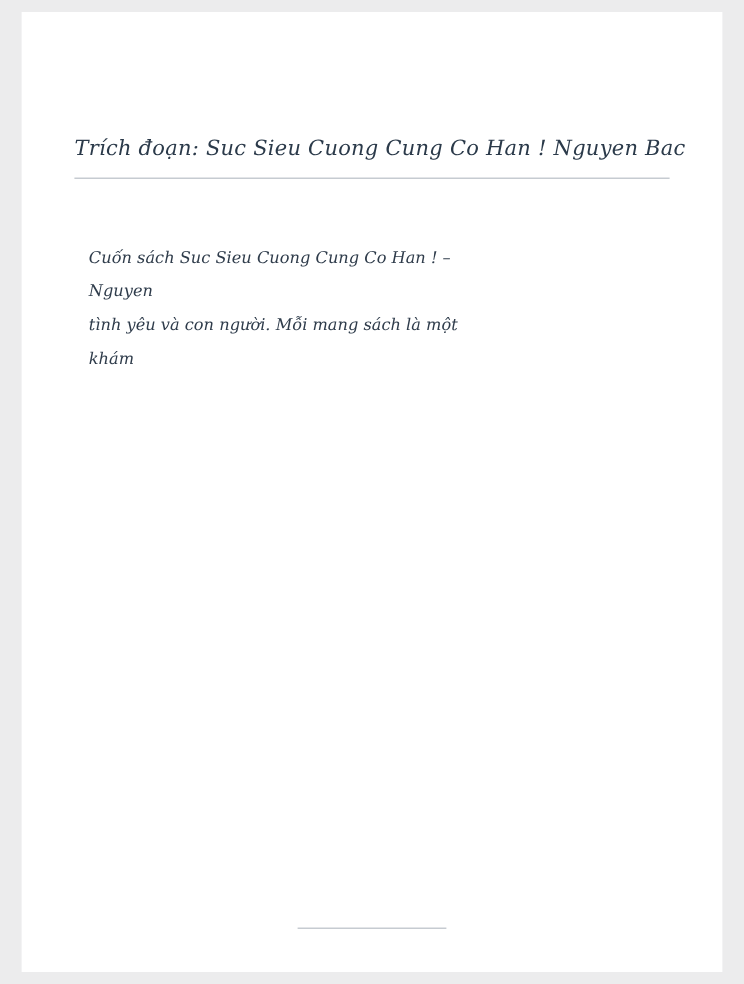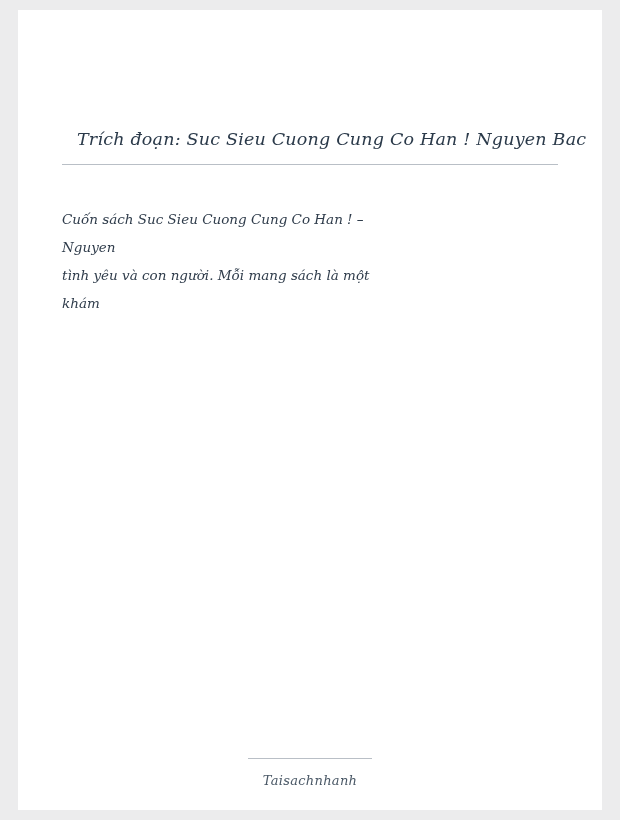--- a/index.html
+++ b/index.html
@@ -23,39 +23,39 @@
     box-sizing: border-box;
   }
   .page-inner {
     position: absolute;
     left: 44px;
     top: 0;
     width: 496px;
     height: 800px;
   }
   .doc-title {
-    margin: 15px;
+    margin: 0;
     padding-top: 104px;
     text-align: left;
     font-family: "DejaVu Serif", serif;
     font-style: italic;
     font-size: 17.5px;
     font-weight: 400;
     letter-spacing: 0.2px;
     color: #2b3a4a;
     white-space: nowrap;
   }
   .title-rule {
     margin: 14px 0 0 0;
     height: 1px;
     background: #b9bfc6;
     width: 496px;
   }
   .body-text {
-    margin: 0;
+    margin: 12px;
     padding-top: 40px;
     font-family: "DejaVu Serif", serif;
     font-style: italic;
     font-size: 13.5px;
     line-height: 28px;
     color: #2f3c4b;
     width: 330px;
   }
   .body-text .ln {
     display: block;
@@ -92,17 +92,16 @@
 
     <div class="title-rule"></div>
 
     <div class="body-text">
       <span class="ln">Cuốn sách Suc Sieu Cuong Cung Co Han ! – Nguyen</span>
       <span class="ln">tình yêu và con người. Mỗi mang sách là một khám</span>
     </div>
 
     <div class="footer">
       <div class="footer-rule"></div>
-      <div class="footer-text">Taisachnhanh</div>
     </div>
 
   </div>
 </div>
 
 </body></html>

